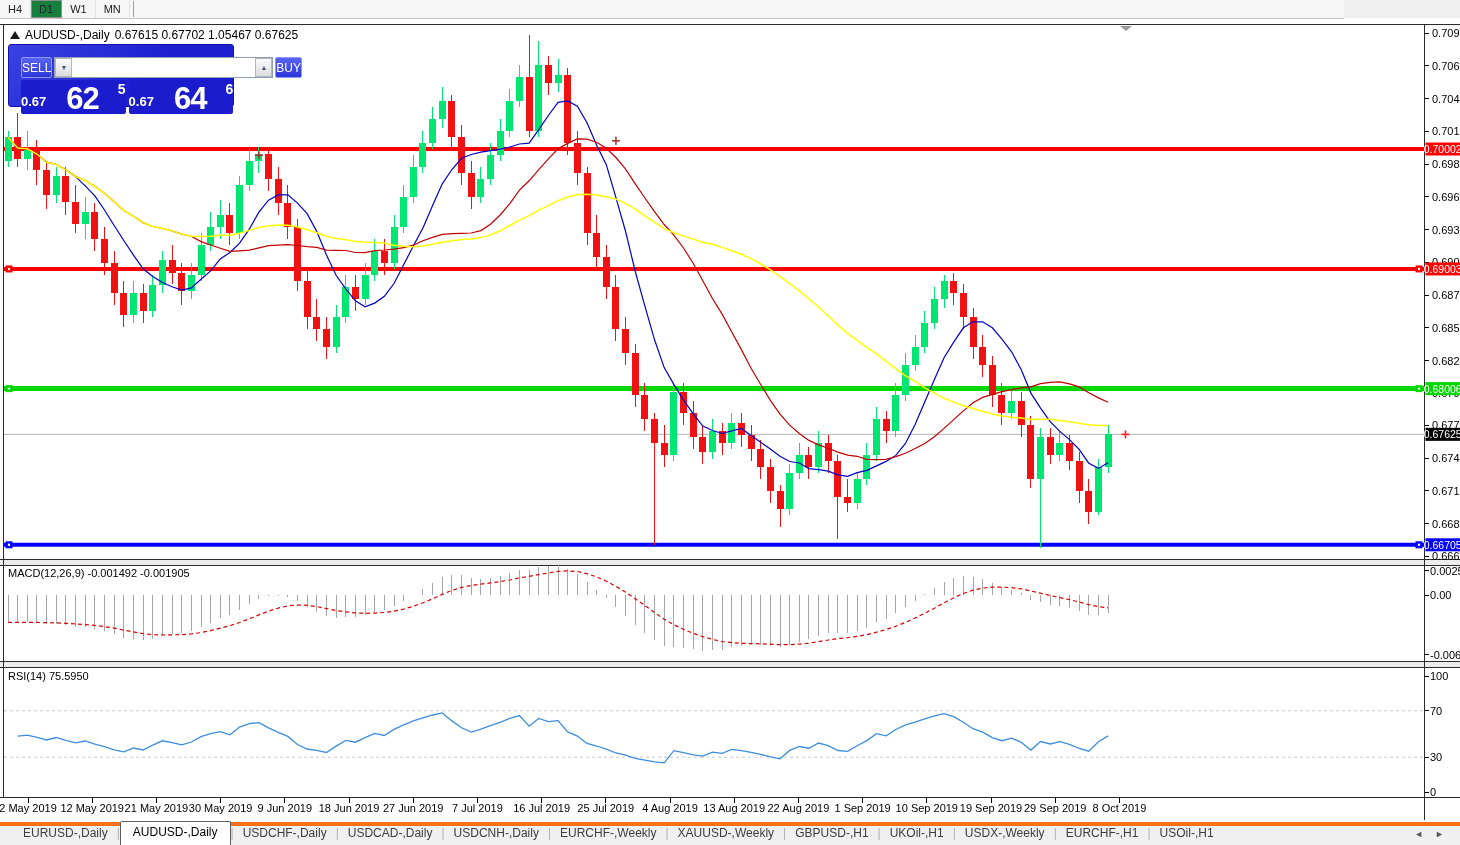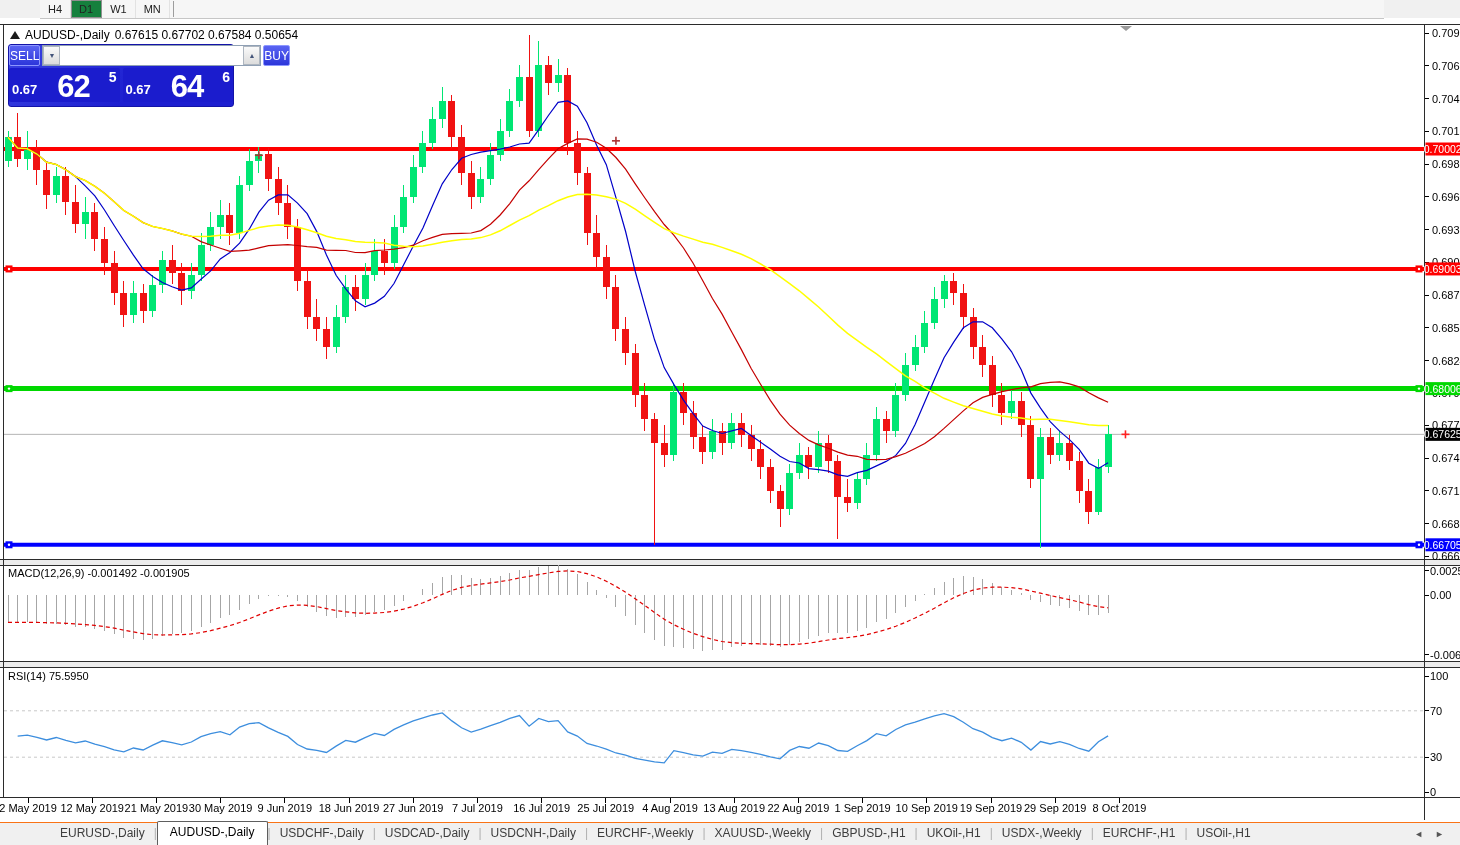--- a/index.html
+++ b/index.html
@@ -8,38 +8,38 @@
     background:#f0f0f0;font-family:"Liberation Sans",sans-serif;
     -webkit-font-smoothing:antialiased;
   }
   #chart-svg{position:absolute;left:0;top:0;width:1460px;height:845px}
   #chart-svg text{font-family:"Liberation Sans",sans-serif;font-size:11px;fill:#000}
 
   
   #toolbar{
     position:absolute;left:0;top:0;width:1344px;height:18px;
     background:#f6f6f6;border-bottom:1px solid #c6c6c6;
-    display:flex;align-items:stretch;font-size:11px;color:#222;z-index:5;margin-left:40px;
+    display:flex;align-items:stretch;font-size:11px;color:#222;z-index:5;
   }
   .tfbtn{padding:2px 8px 0 8px;line-height:14px;border-right:1px solid #e2e2e2;cursor:default}
   .tfbtn.active{background:#15803d;outline:1px solid #8f8f8f;outline-offset:-1px}
   .tf-sep{width:1px;background:#9d9d9d;margin:1px 3px}
 
   
   #symbol-label{
     position:absolute;left:10px;top:28px;z-index:4;
     font-size:12px;color:#000;display:flex;align-items:center;gap:5px;white-space:nowrap;
   }
   #symbol-tri{width:0;height:0;border-left:5px solid transparent;border-right:5px solid transparent;border-bottom:8px solid #1a1a1a}
 
   
   #trade-panel{
     position:absolute;left:8px;top:44px;width:226px;height:63px;z-index:4;
     background:linear-gradient(135deg,#3a43e2 0%,#1d1fd0 60%);
-    border:1px solid #1313a8;border-radius:3px;padding:0;box-sizing:border-box;
+    border:1px solid #1313a8;border-radius:3px;padding:12px;box-sizing:border-box;
   }
   .tp-top{display:flex;height:21px;gap:2px}
   .tp-btn{
     width:62px;background:linear-gradient(#5a64f2,#2c36da);
     color:#fff;border:1px solid #8d97ff;border-radius:2px;font-size:12px;
     font-family:"Liberation Sans",sans-serif;padding:0;cursor:pointer;
   }
   .tp-vol{flex:1;display:flex;background:#fff;border:1px solid #8fa0b4;box-sizing:border-box}
   .spin{
     width:17px;background:linear-gradient(#fafafa,#dcdcdc);border:1px solid #aeb6c0;
@@ -59,22 +59,22 @@
   .pp-sup{font-size:14px;font-weight:bold;line-height:14px;align-self:flex-start;margin-left:1px;margin-top:2px}
 
   
   .ind-label{position:absolute;left:8px;z-index:4;font-size:11px;color:#000;white-space:nowrap}
   #macd-label{top:567px}
   #rsi-label{top:670px}
 
   
   #tabbar{
     position:absolute;left:0;bottom:0;width:1460px;height:23px;
-    background:#f0f0f0;border-top:1px solid #f97316;
-    display:flex;align-items:flex-end;font-size:12px;color:#3d3d3d;z-index:5;box-sizing:border-box;padding-left:37px;
+    background:#f0f0f0;border-top:4px solid #f97316;
+    display:flex;align-items:flex-end;font-size:12px;color:#3d3d3d;z-index:5;box-sizing:border-box;
   }
   #tabbar .spacer{width:14px}
   .tab{padding:3px 9px 5px 9px;white-space:nowrap;cursor:pointer}
   .tab.active{
     background:#fff;border:1px solid #5e5e5e;border-bottom:none;border-radius:2px 2px 0 0;
     color:#000;padding:3px 12px 6px 12px;
   }
   .tabsep{color:#b0b0b0;padding-bottom:5px}
   #tab-scroll{margin-left:auto;display:flex;gap:12px;padding:0 16px 6px 0;color:#555;font-size:9px}
   #tab-scroll span{cursor:pointer}
@@ -578,21 +578,21 @@
     <div class="tfbtn">H4</div>
     <div class="tfbtn active">D1</div>
     <div class="tfbtn">W1</div>
     <div class="tfbtn">MN</div>
     <div class="tf-sep"></div>
   </div>
 
 <div id="symbol-label">
   <span id="symbol-tri"></span>
   <span>AUDUSD-,Daily</span>
-  <span>0.67615 0.67702 0.67584 0.50654</span>
+  <span>0.67615 0.67702 1.05467 0.67625</span>
 </div>
 
 <div id="trade-panel">
   <div class="tp-top">
     <button class="tp-btn">SELL</button>
     <div class="tp-vol">
       <button class="spin">▼</button>
       <input id="volume-input" value="1.00" style="">
       <button class="spin">▲</button>
     </div>

